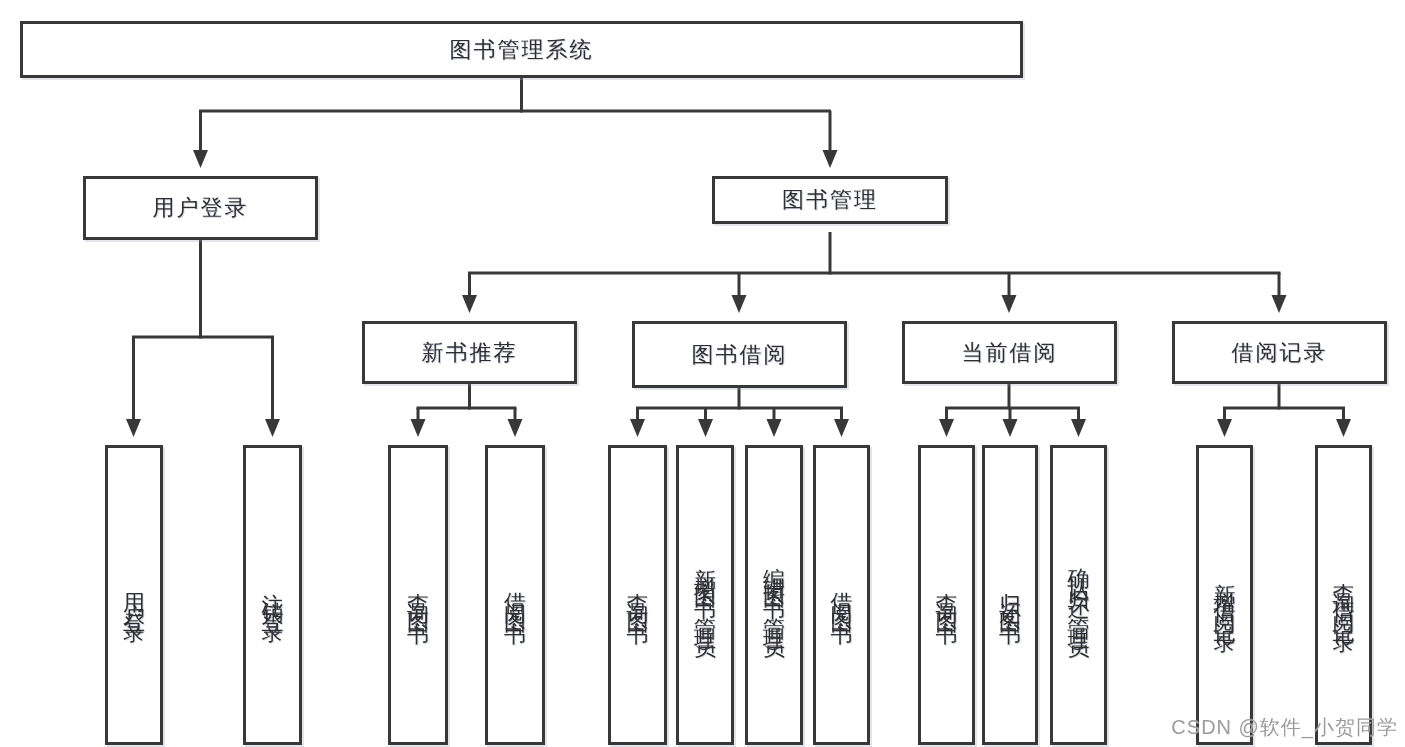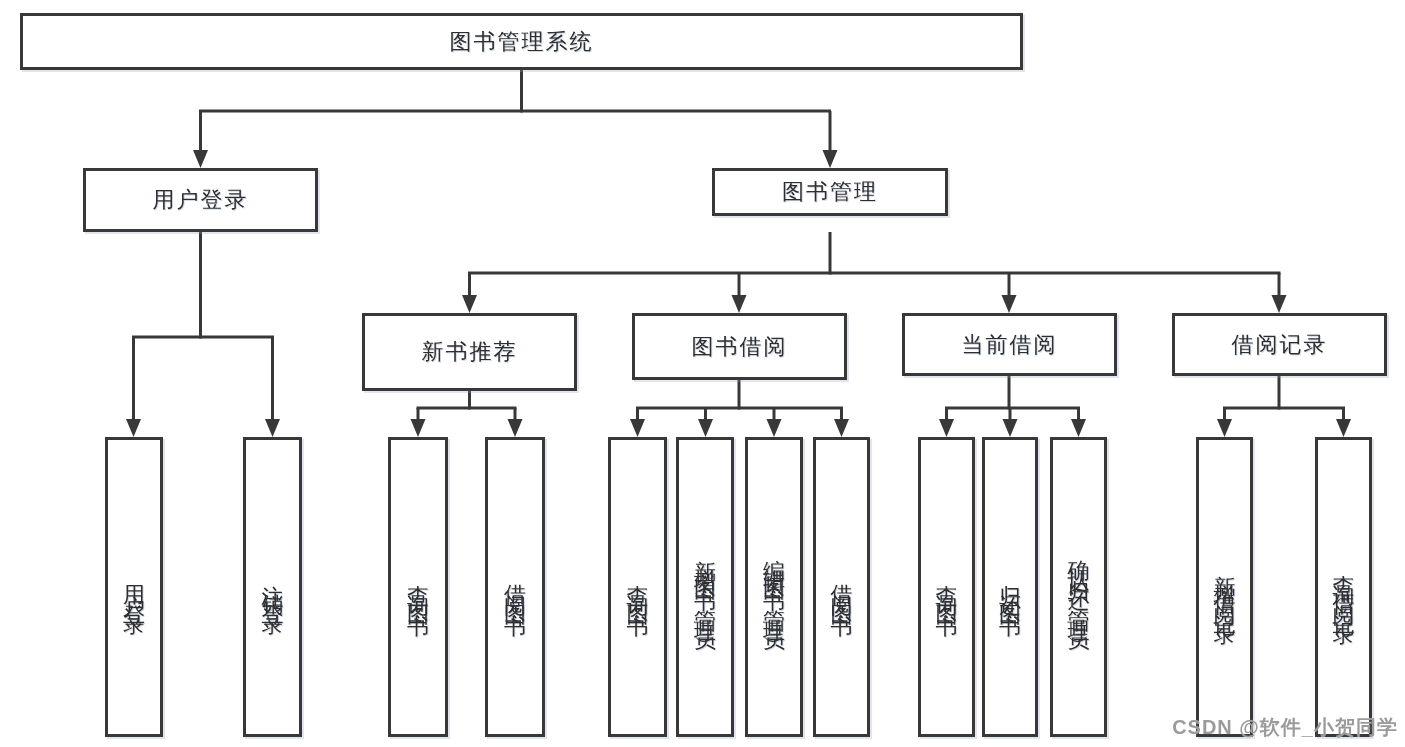--- a/index.html
+++ b/index.html
@@ -23,40 +23,41 @@
   .node{
     position:absolute;
     box-sizing:border-box;
     border:3px solid var(--line);
     background:#fff;
     display:flex;
     align-items:center;
     justify-content:center;
     color:var(--text);
     box-shadow:2px 2px 0 rgba(150,160,185,0.28);
+    margin-top:8px;
   }
   .node span{
     font-size:22px;
     letter-spacing:2px;
     text-shadow:1px 1px 0 rgba(130,150,190,0.35);
     white-space:nowrap;
   }
   .leaf span{
     writing-mode:vertical-rl;
     text-orientation:mixed;
     letter-spacing:10px;
     white-space:normal;
   }
   
   #n-root{left:20px;top:13px;width:1003px;height:57px;}
   
   #n-user{left:83px;top:168px;width:235px;height:64px;}
   #n-book{left:712px;top:168px;width:236px;height:48px;}
   
-  #n-recommend{left:362px;top:313px;width:215px;height:78px;}
+  #n-recommend{left:362px;top:313px;width:215px;height:63px;}
   #n-borrow{left:632px;top:313px;width:215px;height:67px;}
   #n-current{left:902px;top:313px;width:215px;height:63px;}
   #n-records{left:1172px;top:313px;width:215px;height:63px;}
   
   #lf-user-0{left:105px;top:437px;width:58px;height:300px;}
   #lf-user-1{left:243px;top:437px;width:59px;height:300px;}
   #lf-rec-0{left:388px;top:437px;width:60px;height:300px;}
   #lf-rec-1{left:485px;top:437px;width:60px;height:300px;}
   #lf-bor-0{left:608px;top:437px;width:59px;height:300px;}
   #lf-bor-1{left:676px;top:437px;width:58px;height:300px;}
@@ -70,21 +71,20 @@
   
   #watermark{
     position:absolute;
     right:7px;
     bottom:6px;
     font-size:20px;
     color:var(--wm);
     letter-spacing:1px;
     z-index:5;
     text-shadow:0 0 1px rgba(255,255,255,0.6);
-    font-weight:bold;
   }
 </style>
 </head>
 <body>
 
 <div id="canvas">
 
   <svg id="connectors" viewBox="0 0 1405 747" xmlns="http://www.w3.org/2000/svg">
 
     <g>

